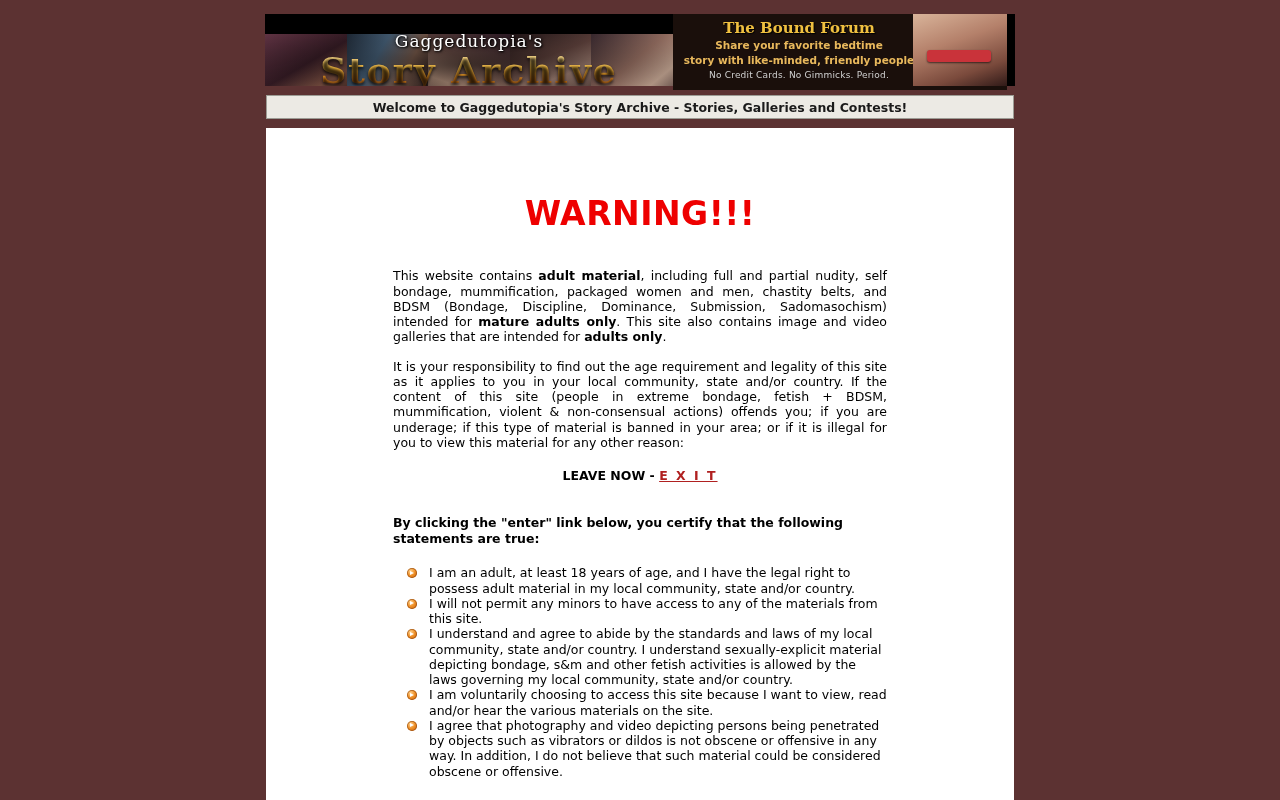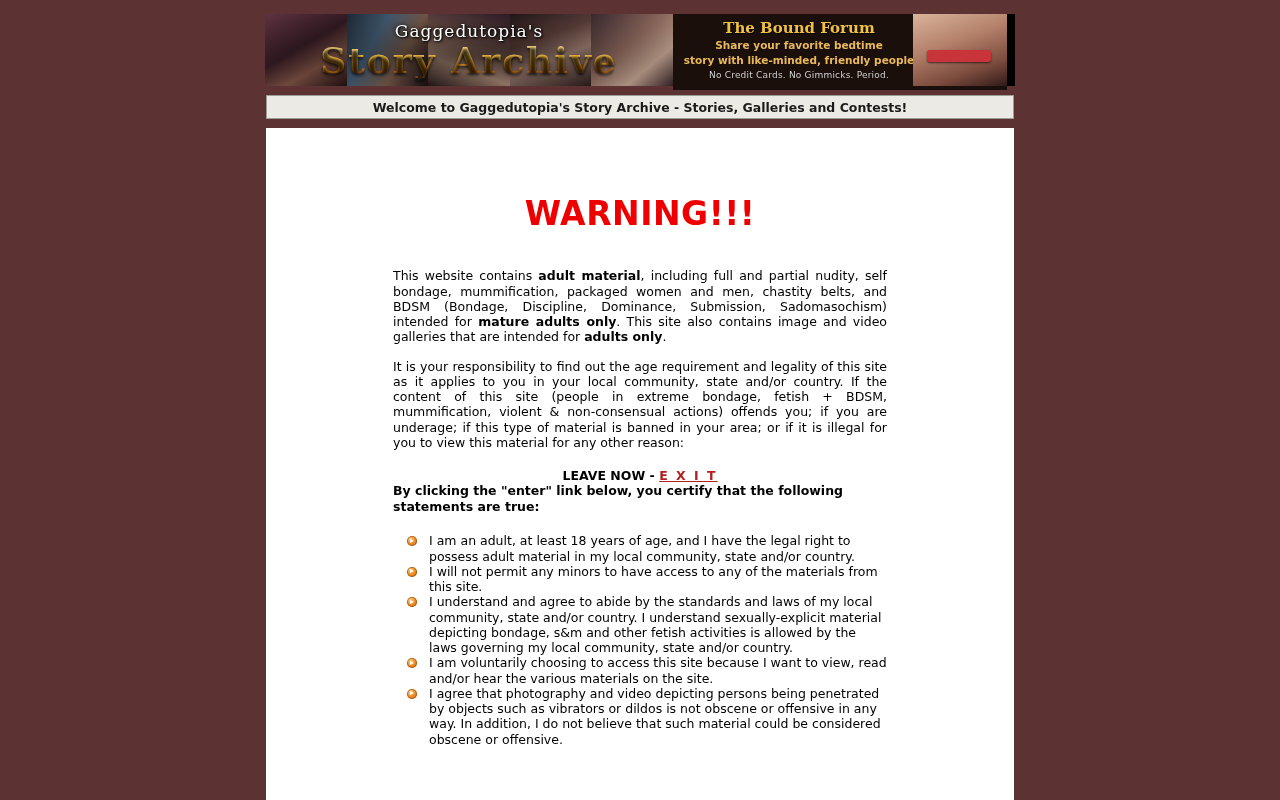--- a/index.html
+++ b/index.html
@@ -25,24 +25,25 @@
   
   .banner-row {
     display: flex;
     width: 750px;
     height: 72px;
     background: #000;
   }
   .logo-banner {
     position: relative;
     width: 408px;
-    height: 72px;
+    height: 52px;
     overflow: hidden;
     background: #2b1414;
     display: block;
+    margin-top: 20px;
   }
   .logo-photos {
     position: absolute;
     inset: 0;
     display: flex;
   }
   .ph {
     flex: 1 1 0;
     height: 72px;
   }
@@ -186,21 +187,21 @@
   }
   p.just {
     text-align: justify;
     margin: 0 0 14px 0;
     line-height: 1.22;
   }
   .leave {
     text-align: center;
     font-weight: bold;
     font-size: 12.5px;
-    margin: 18px 0 0 0;
+    margin: 18px 0 32px 0;
   }
   .leave a {
     color: #b02020;
     text-decoration: underline;
     letter-spacing: 2px;
     font-weight: bold;
   }
   .certify {
     font-weight: bold;
     margin: 0 0 14px 0;

